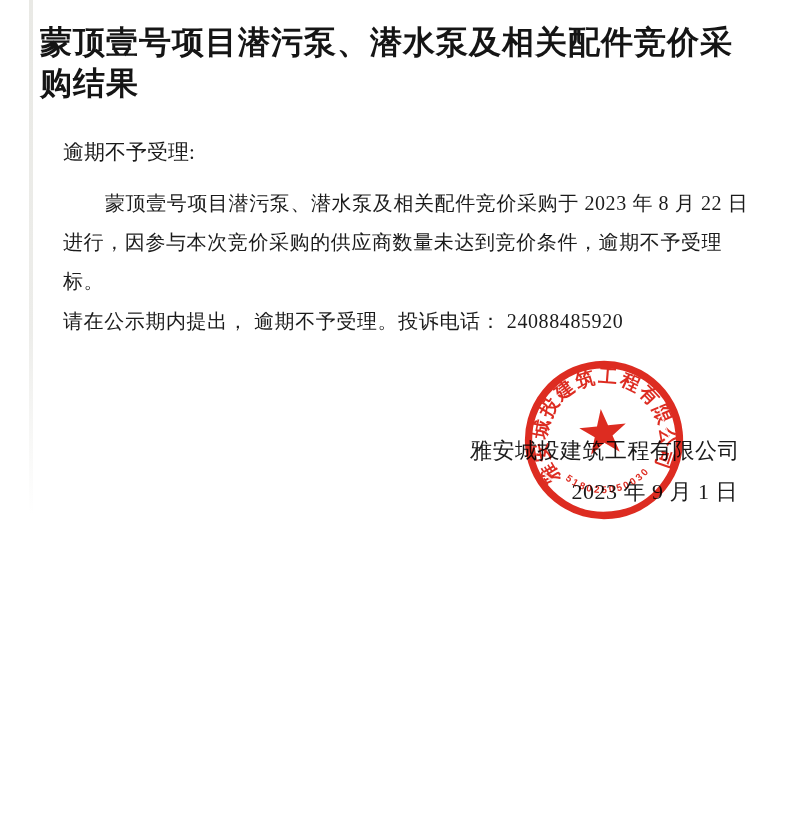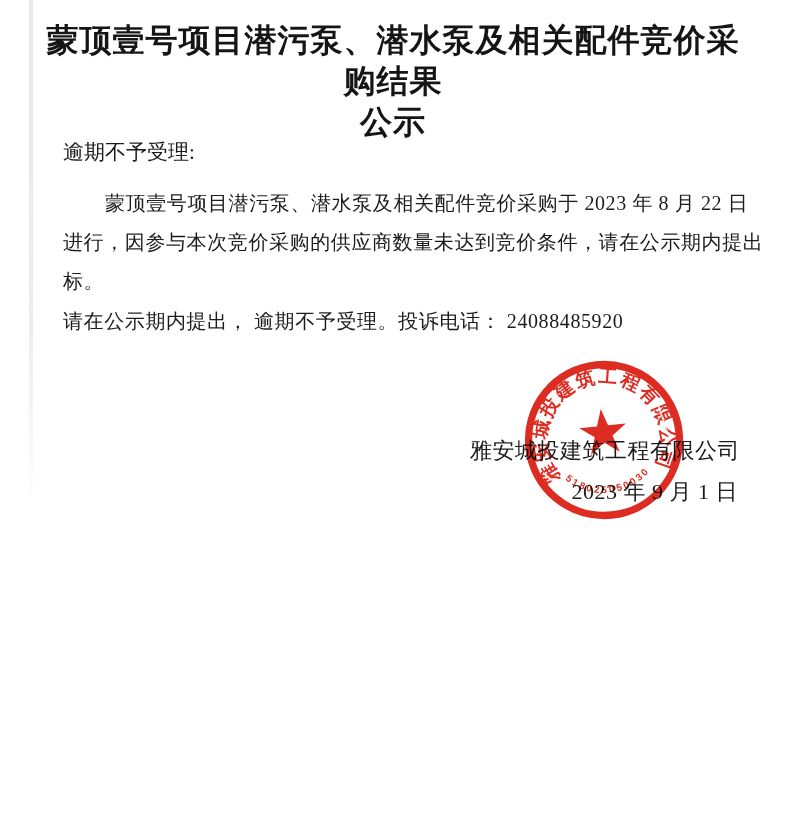--- a/index.html
+++ b/index.html
@@ -11,22 +11,21 @@
     color:#1b1b1b;
     font-family:"Liberation Serif","DejaVu Serif",serif;
   }
   .scan-line{
     position:absolute;left:29px;top:0;width:4px;height:100%;
     background:linear-gradient(to bottom,#e9e9e5 0%,#ededea 40%,rgba(240,240,237,0) 62%);
     pointer-events:none;
   }
   .doc-title{
     position:absolute;top:22px;left:40px;right:40px;
-    text-align:center;
-    font-family:Liberation Mono, monospace;
+    font-family:Liberation Sans, sans-serif;
     font-weight:bold;
     font-size:32px;line-height:41px;
     letter-spacing:1px;
     color:#151515;
   }
   .salutation{
     position:absolute;top:138px;left:63px;
     font-size:21px;
   }
   .para{
@@ -56,28 +55,27 @@
 </style>
 </head>
 <body>
 
 <div class="page">
 
   <div class="scan-line"></div>
 
   <div class="doc-title">
     <div>蒙顶壹号项目潜污泵、潜水泵及相关配件竞价采购结果</div>
-    <div>公示</div>
   </div>
 
   <div class="salutation">逾期不予受理:</div>
 
   <div class="para p1">
     <div class="line indent">蒙顶壹号项目潜污泵、潜水泵及相关配件竞价采购于 2023 年 8 月 22 日</div>
-    <div class="line">进行，因参与本次竞价采购的供应商数量未达到竞价条件，请在公示期内提出</div>
+    <div class="line">进行，因参与本次竞价采购的供应商数量未达到竞价条件，逾期不予受理</div>
     <div class="line">标。</div>
   </div>
 
   <div class="para p2">
     <div class="line">请在公示期内提出， 逾期不予受理。投诉电话： 24088485920</div>
   </div>
 
   <div class="sig-company">雅安城投建筑工程有限公司</div>
   <div class="sig-date">2023 年 9 月 1 日</div>
 

